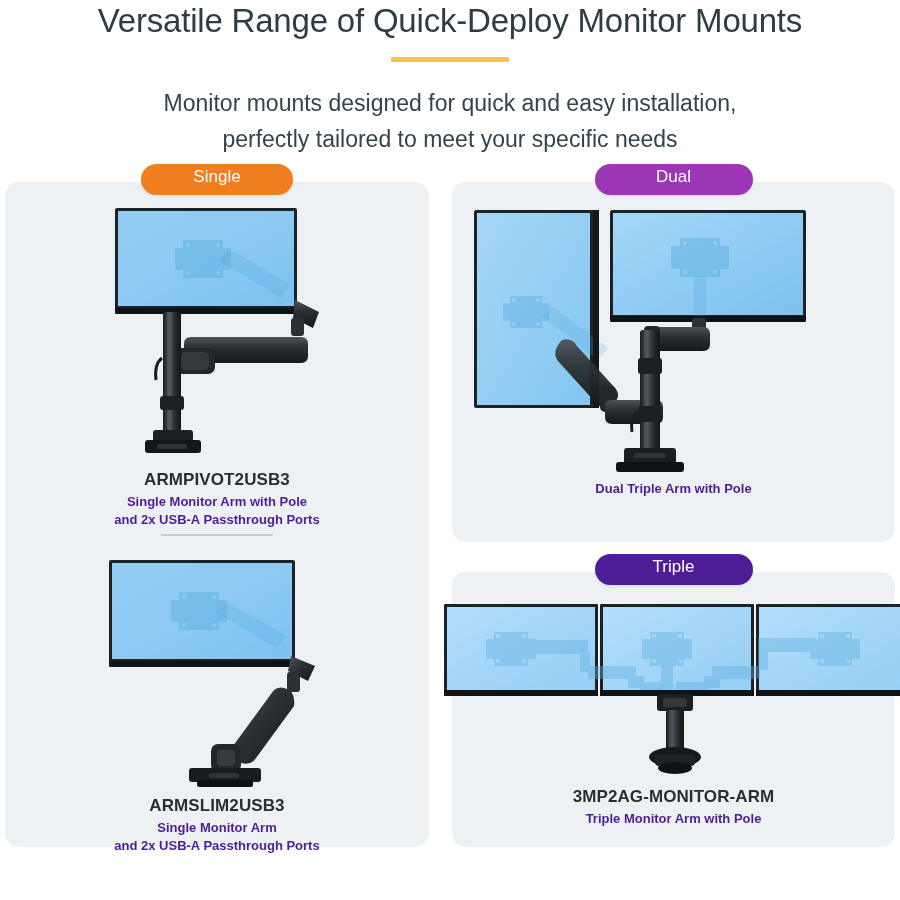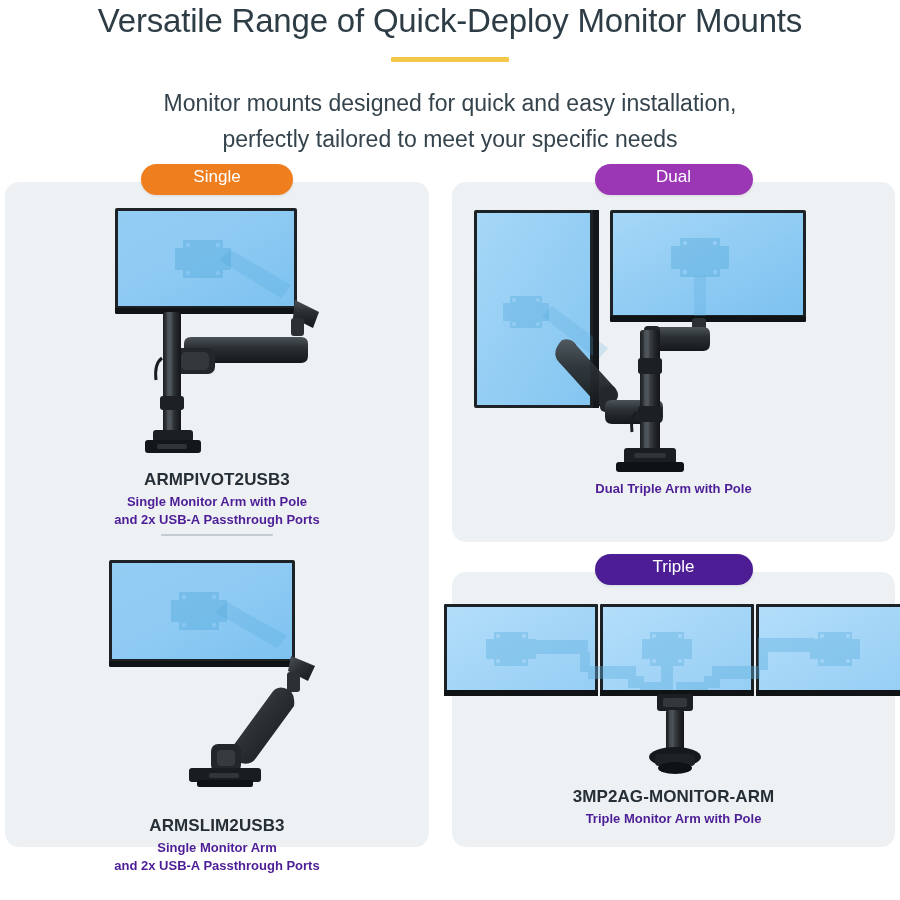--- a/index.html
+++ b/index.html
@@ -248,21 +248,21 @@
 
         <rect x="206" y="190" width="30" height="28" rx="7" fill="#23272a"></rect>
         <rect x="212" y="196" width="18" height="16" rx="4" fill="#353b3f"></rect>
 
         <rect x="184" y="214" width="72" height="14" rx="3" fill="#191d20"></rect>
         <rect x="192" y="226" width="56" height="7" rx="2.5" fill="#0f1214"></rect>
         <rect x="204" y="219" width="30" height="5" rx="2" fill="#2f3539"></rect>
       </svg>
     </div>
 
-    <div class="product" style="top:634px;">
+    <div class="product" style="top:614px;">
       <p class="product-sku">ARMSLIM2USB3</p>
       <p class="product-desc">
         <span class="line">Single Monitor Arm</span>
         <span class="line">and 2x USB-A Passthrough Ports</span>
       </p>
     </div>
   </div>
 
   <div class="card card-dual">
     <div class="badge badge-dual">Dual</div>

